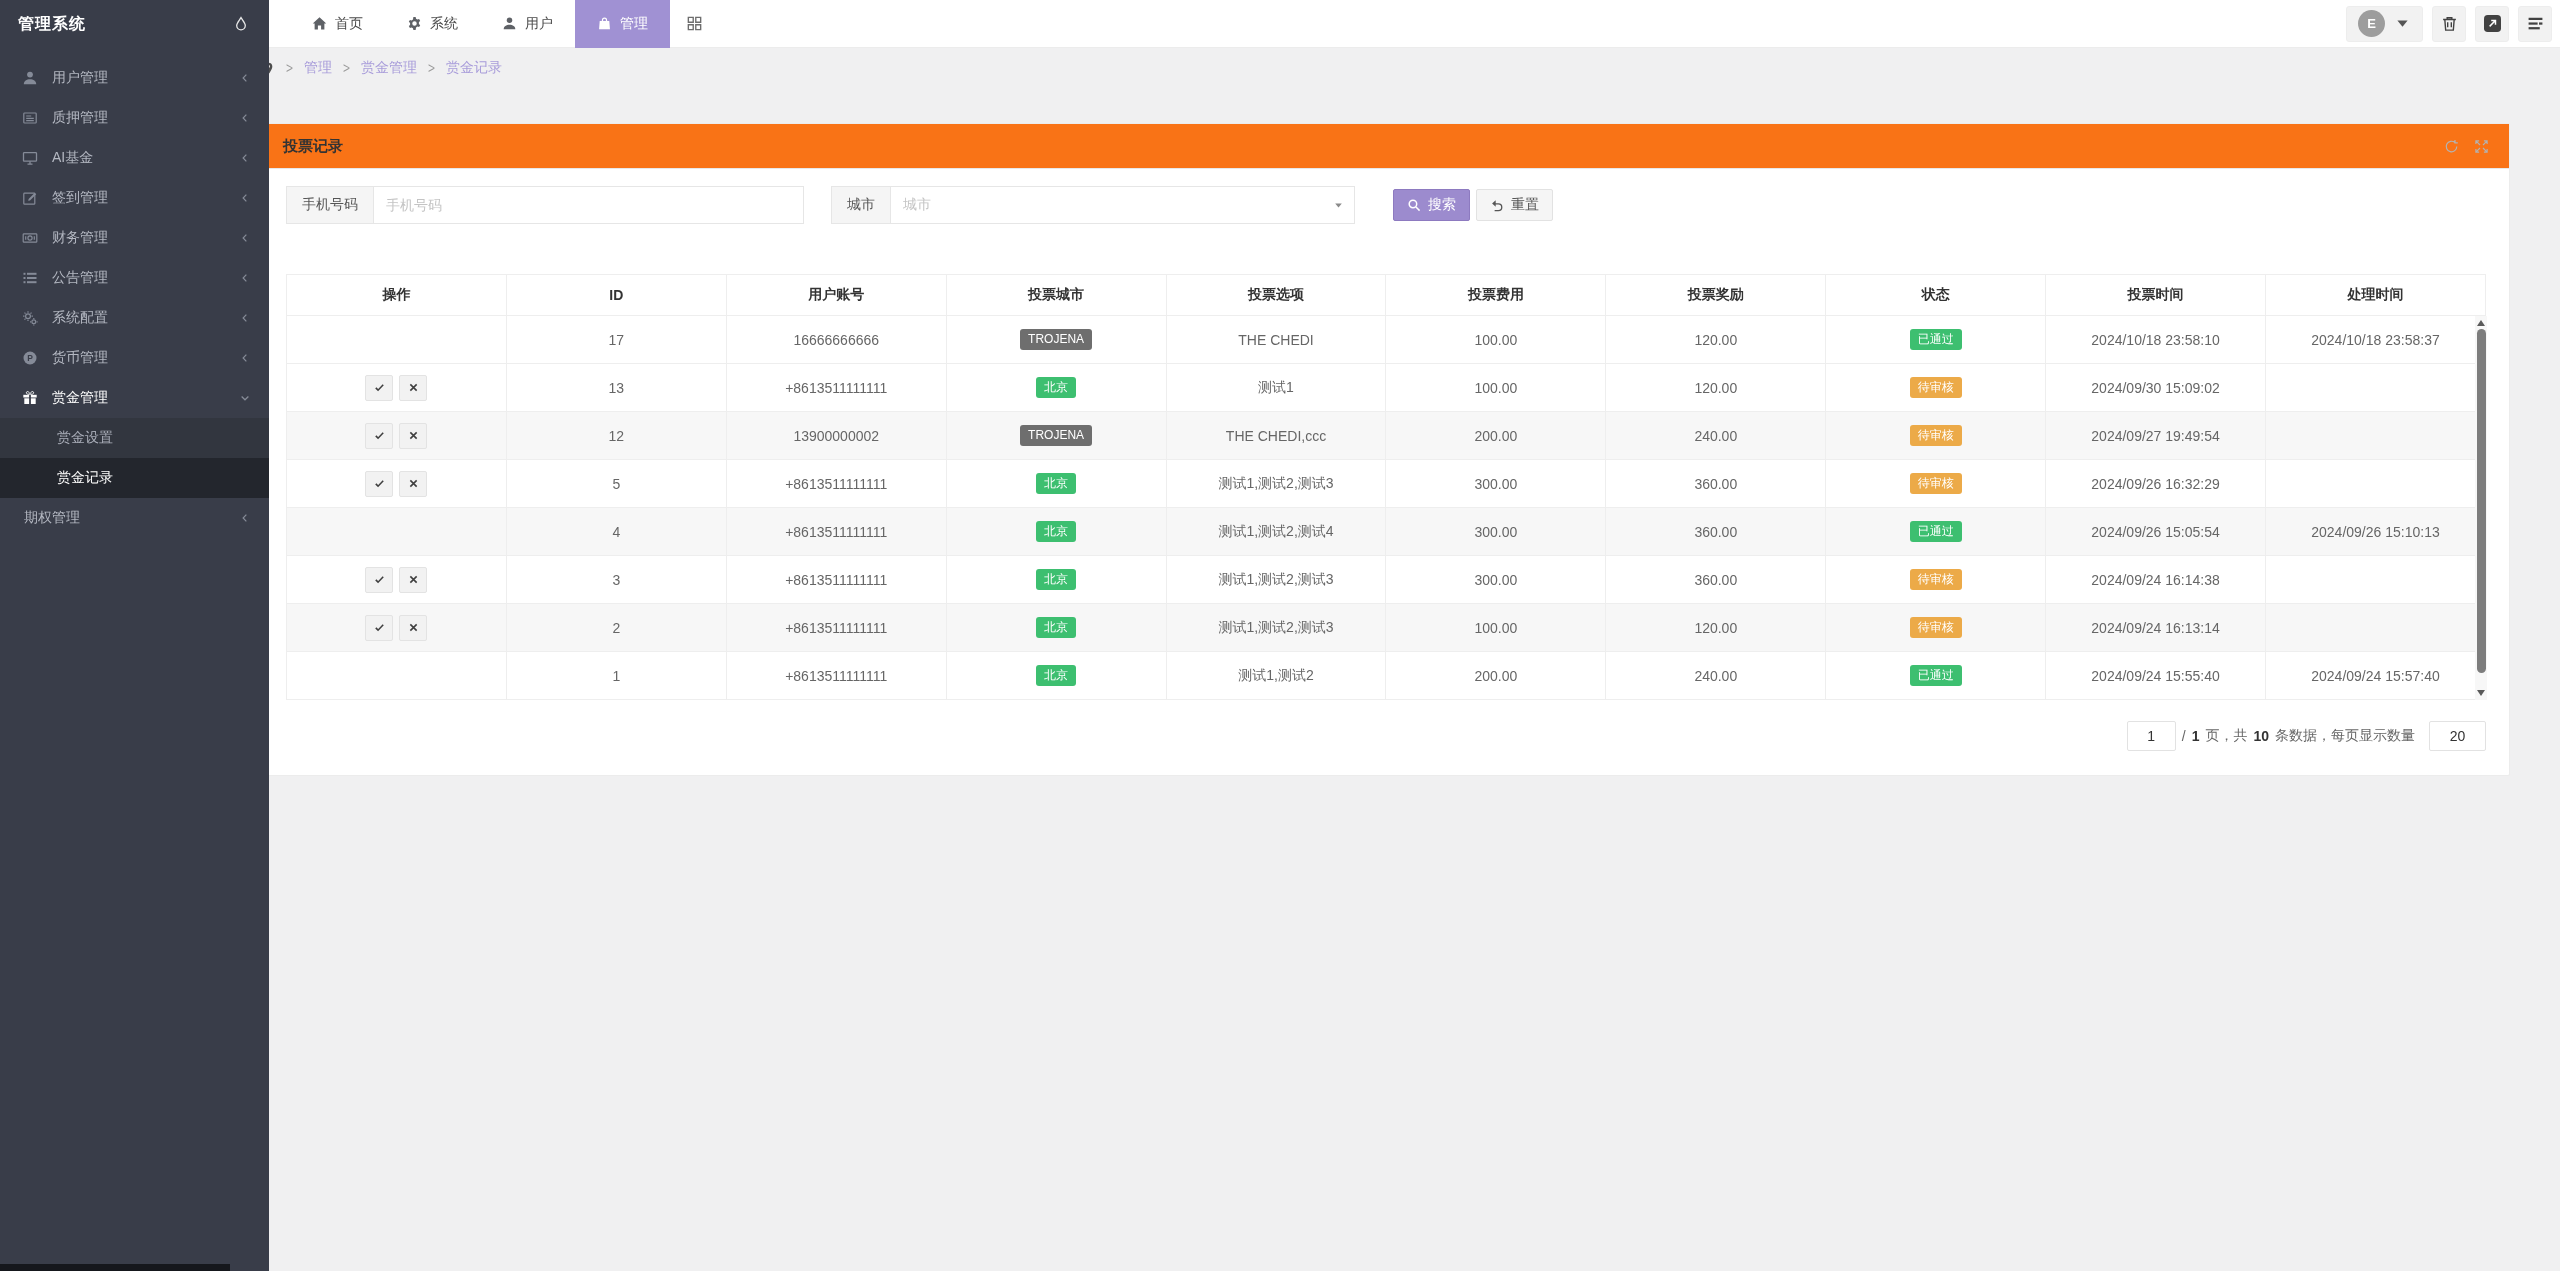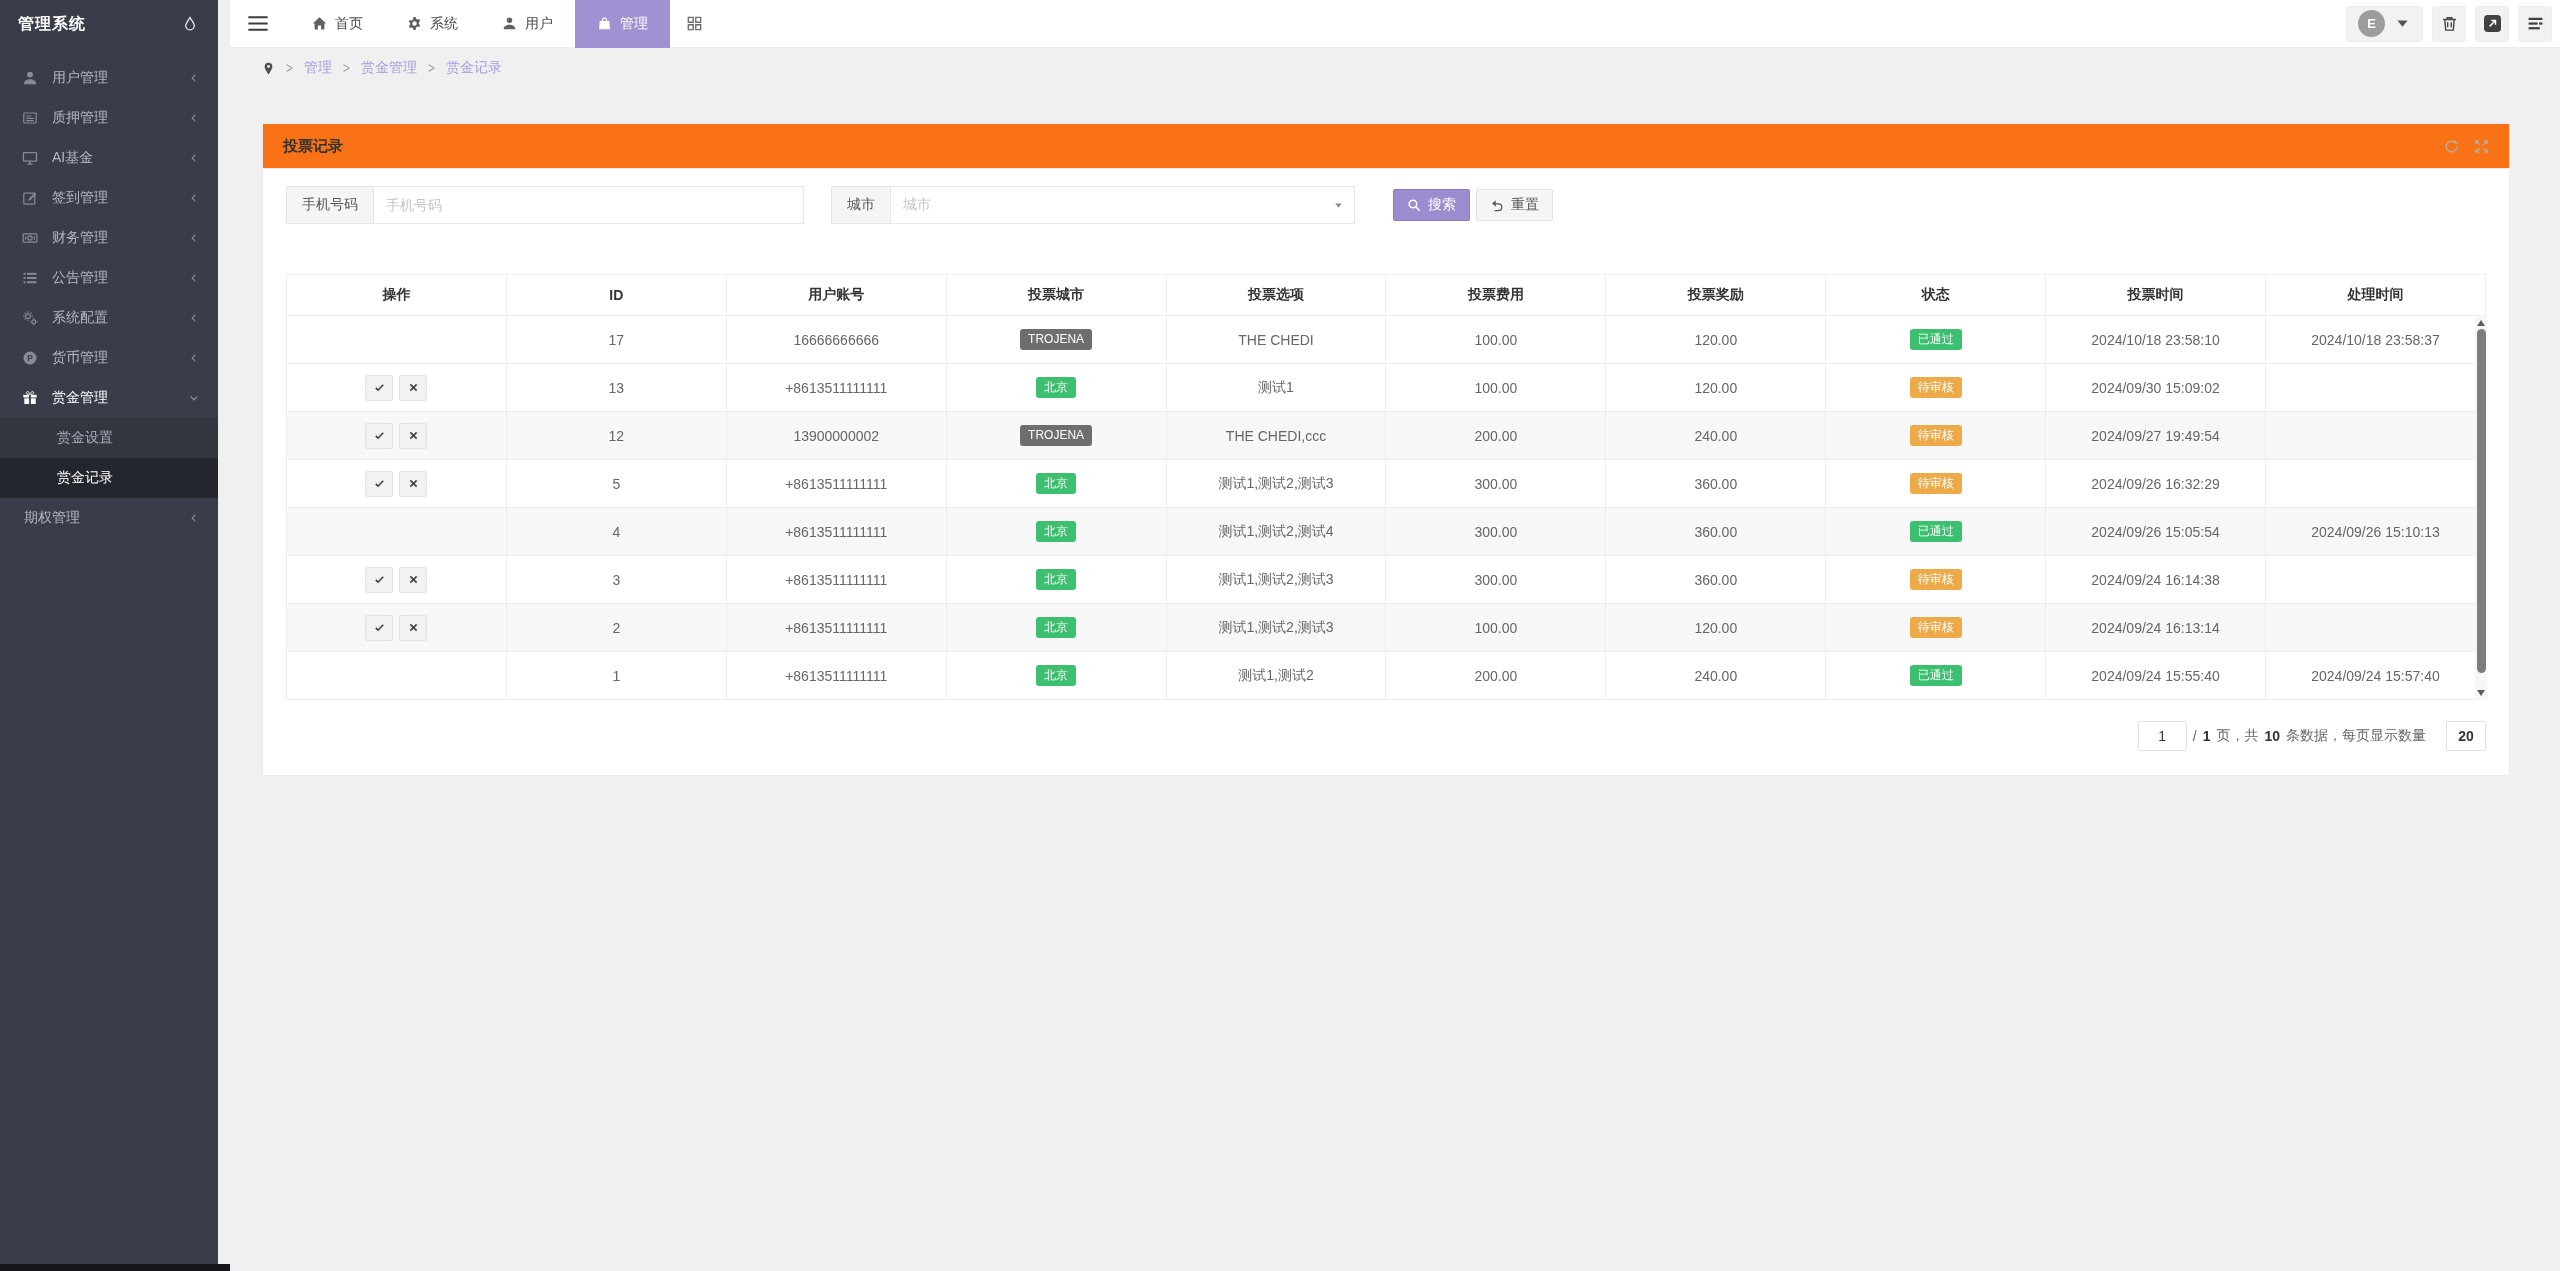--- a/index.html
+++ b/index.html
@@ -5,21 +5,21 @@
   * { box-sizing: border-box; margin: 0; padding: 0; }
   html,body { width:2560px; height:1271px; overflow:hidden; }
   body {
     font-family:"Liberation Sans","DejaVu Sans",sans-serif;
     background:#f0f0f1; color:#333; position:relative; font-size:14px;
   }
   .icon { display:inline-flex; align-items:center; justify-content:center; }
   .icon svg { width:100%; height:100%; display:block; }
 
   
-  .sidebar { position:absolute; left:0; top:0; width:218px; height:1271px; background:#393d49; z-index:5; }
+  .sidebar { position:absolute; left:0; top:0; width:269px; height:1271px; background:#393d49; z-index:5; }
   .logo { height:48px; display:flex; align-items:center; justify-content:space-between; padding:0 20px 0 18px;
           color:#fff; font-size:16px; font-weight:bold; letter-spacing:1px; }
   .logo .icon { width:16px; height:16px; color:#e8e8e8; }
   .menu { padding-top:10px; }
   .side-item { height:40px; display:flex; align-items:center; padding:0 18px 0 22px;
                color:#b4b8c2; font-size:14px; cursor:pointer; }
   .side-item .s-icon { width:16px; height:16px; margin-right:14px; color:#858b98; flex:0 0 16px; }
   .side-item .chev { width:12px; height:12px; margin-left:auto; color:#878c98; }
   .side-item.active { color:#fff; }
   .side-item.active .s-icon { color:#fff; }
@@ -100,21 +100,21 @@
             border-bottom:6px solid #5a5a5a; margin:2px 0 3px; }
   .tri-down { width:0; height:0; border-left:4px solid transparent; border-right:4px solid transparent;
               border-top:6px solid #5a5a5a; margin:3px 0 2px; }
   .fs-thumb { width:9px; flex:1; background:#7d7d7d; border-radius:5px; margin-bottom:14px; }
 
   .pagination { display:flex; align-items:center; justify-content:flex-end; gap:6px;
                 padding:21px 23px 24px 23px; color:#666; font-size:14px; }
   .pg-input { height:30px; border:1px solid #e2e2e2; border-radius:2px; text-align:center; font-size:14px;
               color:#333; outline:none; background:#fff; font-family:inherit; }
   .page-input { width:49px; }
-  .size-input { width:40px; margin-left:14px;font-weight:bold; }
+  .size-input { width:57px; margin-left:8px; }
   .pg-b { font-weight:bold; color:#333; }
 </style>
 </head>
 <body>
 
 <aside class="sidebar">
   <div class="logo">
     <span>管理系统</span>
     <span class="icon">
         <svg viewBox="0 0 16 16" fill="none" stroke="currentColor" stroke-width="1.3">

